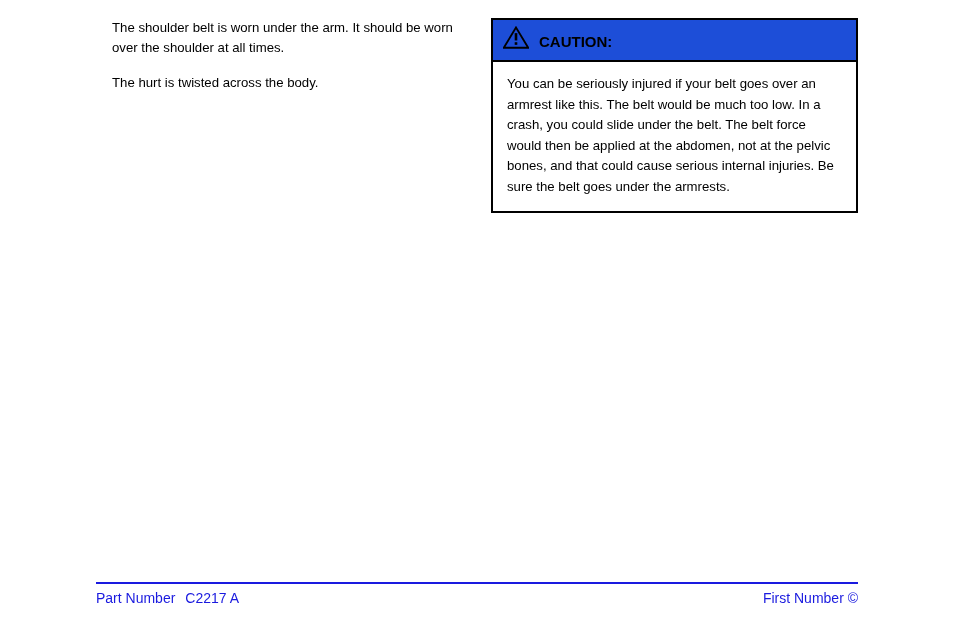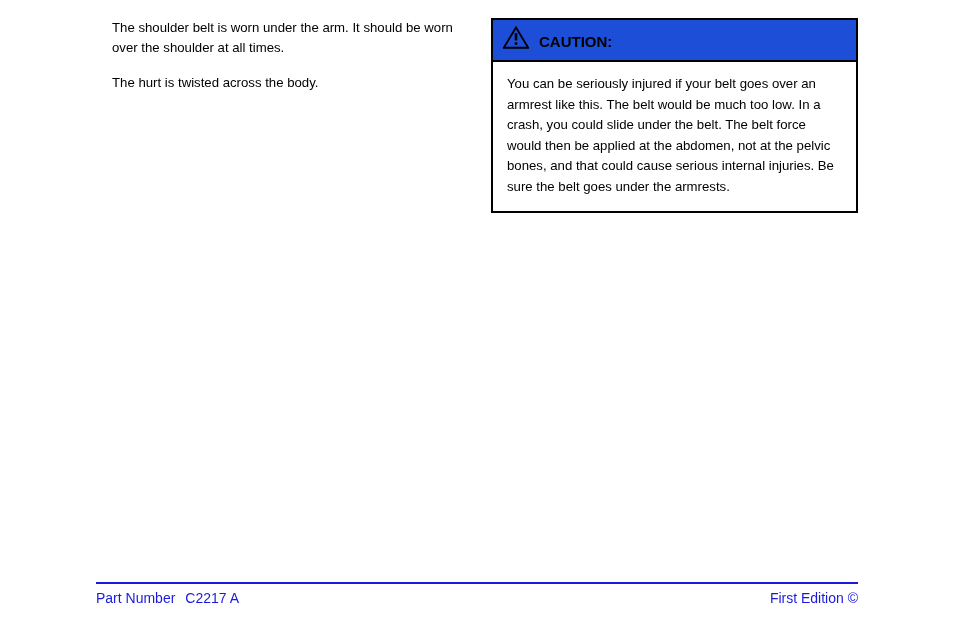--- a/index.html
+++ b/index.html
@@ -95,15 +95,15 @@
   </div>
 </div>
 
 <div class="footer">
   <div class="footer-line"></div>
   <div class="footer-text">
     <span class="part-link">
       <span>Part Number</span>
       <span>C2217 A</span>
     </span>
-    <span>First Edition ©</span>
+    <span>First Number ©</span>
   </div>
 </div>
 
 </body></html>

